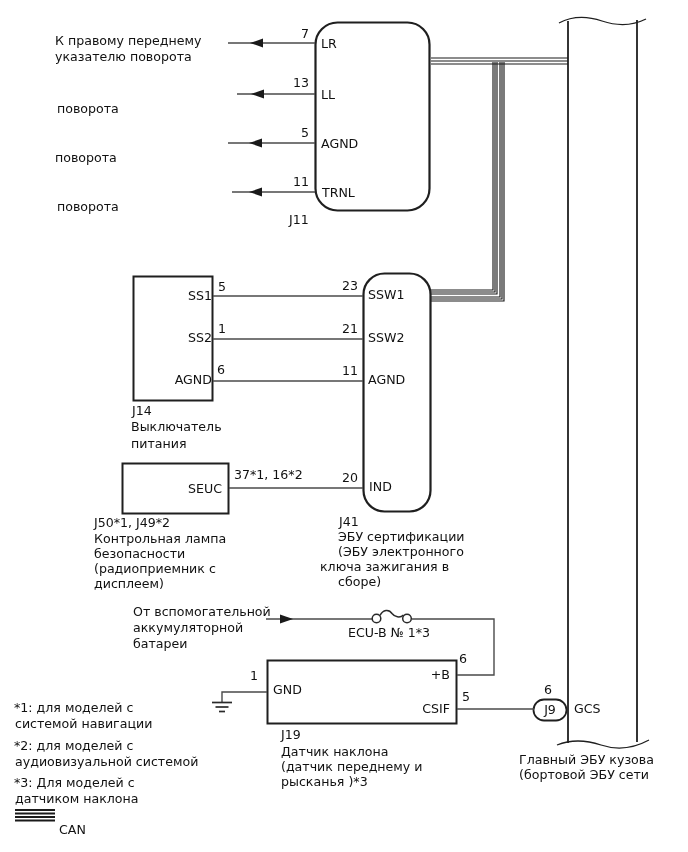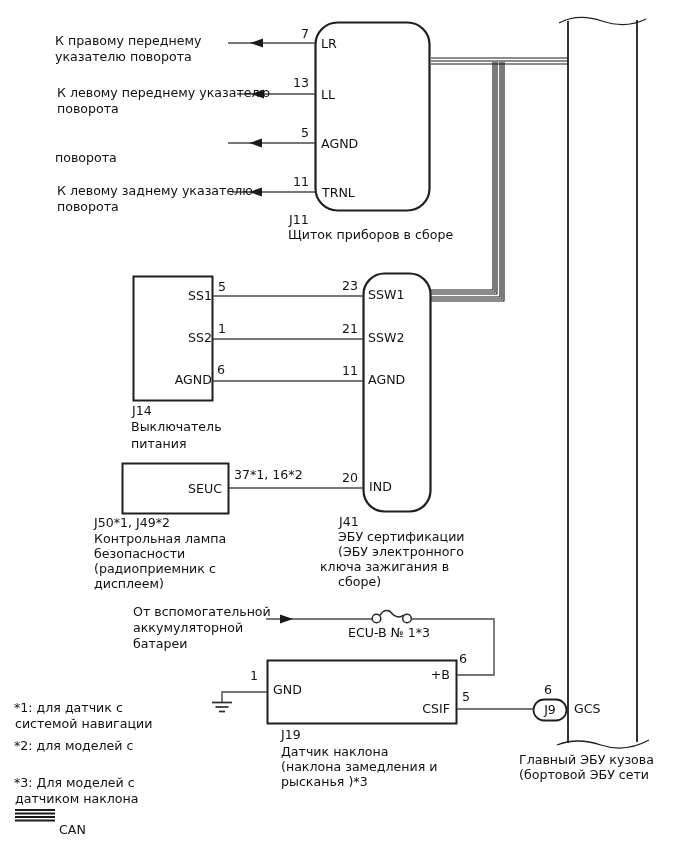--- a/index.html
+++ b/index.html
@@ -80,36 +80,33 @@
     <g stroke="#1a1a1a" stroke-width="1.9">
       <line x1="15" y1="810" x2="55" y2="810"></line>
       <line x1="15" y1="813.5" x2="55" y2="813.5"></line>
       <line x1="15" y1="817" x2="55" y2="817"></line>
       <line x1="15" y1="820.5" x2="55" y2="820.5"></line>
     </g>
   </svg>
 
   <div class="lbl" style="left:55px;top:33px">К правому переднему</div>
   <div class="lbl" style="left:55px;top:49px">указателю поворота</div>
-  <div class="lbl" style="left:57px;top:85px">К левому переднему указателю</div>
   <div class="lbl" style="left:57px;top:101px">поворота</div>
   <div class="lbl" style="left:55px;top:150px">поворота</div>
-  <div class="lbl" style="left:57px;top:183px">К левому заднему указателю</div>
   <div class="lbl" style="left:57px;top:199px">поворота</div>
 
   <div class="lbl ra" style="left:285px;top:26px;width:24px">7</div>
   <div class="lbl ra" style="left:285px;top:75px;width:24px">13</div>
   <div class="lbl ra" style="left:285px;top:125px;width:24px">5</div>
   <div class="lbl ra" style="left:285px;top:174px;width:24px">11</div>
   <div class="lbl" style="left:321px;top:36px">LR</div>
   <div class="lbl" style="left:321px;top:87px">LL</div>
   <div class="lbl" style="left:321px;top:136px">AGND</div>
   <div class="lbl" style="left:322px;top:185px">TRNL</div>
   <div class="lbl" style="left:289px;top:212px">J11</div>
-  <div class="lbl" style="left:288px;top:227px">Щиток приборов в сборе</div>
 
   <div class="lbl ra" style="left:140px;top:288px;width:72px">SS1</div>
   <div class="lbl ra" style="left:140px;top:330px;width:72px">SS2</div>
   <div class="lbl ra" style="left:140px;top:372px;width:72px">AGND</div>
   <div class="lbl" style="left:218px;top:279px">5</div>
   <div class="lbl" style="left:218px;top:321px">1</div>
   <div class="lbl" style="left:217px;top:362px">6</div>
   <div class="lbl" style="left:132px;top:403px">J14</div>
   <div class="lbl" style="left:131px;top:419px">Выключатель</div>
   <div class="lbl" style="left:131px;top:436px">питания</div>
@@ -142,29 +139,30 @@
   <div class="lbl" style="left:348px;top:625px">ECU-B № 1*3</div>
 
   <div class="lbl ra" style="left:240px;top:668px;width:18px">1</div>
   <div class="lbl" style="left:273px;top:682px">GND</div>
   <div class="lbl ra" style="left:410px;top:667px;width:40px">+B</div>
   <div class="lbl" style="left:459px;top:651px">6</div>
   <div class="lbl ra" style="left:406px;top:701px;width:44px">CSIF</div>
   <div class="lbl" style="left:462px;top:689px">5</div>
   <div class="lbl" style="left:281px;top:727px">J19</div>
   <div class="lbl" style="left:281px;top:744px">Датчик наклона</div>
-  <div class="lbl" style="left:281px;top:759px">(наклона замедления и</div>
+  <div class="lbl" style="left:281px;top:759px">(датчик переднему и</div>
   <div class="lbl" style="left:281px;top:774px">рысканья )*3</div>
 
   <div class="lbl" style="left:544px;top:682px">6</div>
   <div class="lbl ctr" style="left:533px;top:702px;width:34px">J9</div>
   <div class="lbl" style="left:574px;top:701px">GCS</div>
   <div class="lbl" style="left:519px;top:752px">Главный ЭБУ кузова</div>
   <div class="lbl" style="left:519px;top:767px">(бортовой ЭБУ сети</div>
 
-  <div class="lbl" style="left:14px;top:700px">*1: для датчик с</div>
+  <div class="lbl" style="left:14px;top:700px">*1: для моделей с</div>
   <div class="lbl" style="left:15px;top:716px">системой навигации</div>
   <div class="lbl" style="left:14px;top:738px">*2: для моделей с</div>
+  <div class="lbl" style="left:15px;top:754px">аудиовизуальной системой</div>
   <div class="lbl" style="left:14px;top:775px">*3: Для моделей с</div>
   <div class="lbl" style="left:15px;top:791px">датчиком наклона</div>
   <div class="lbl" style="left:59px;top:822px">CAN</div>
 
 </div>
 
 </body></html>

